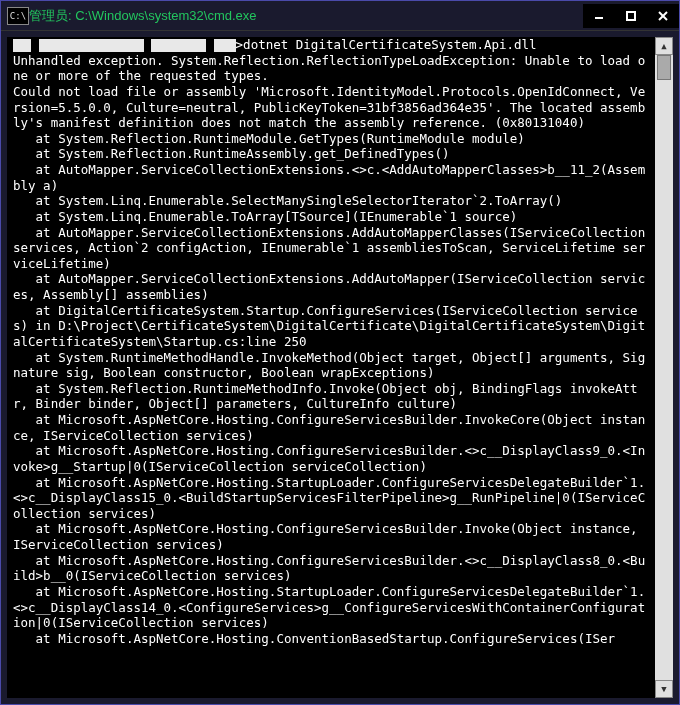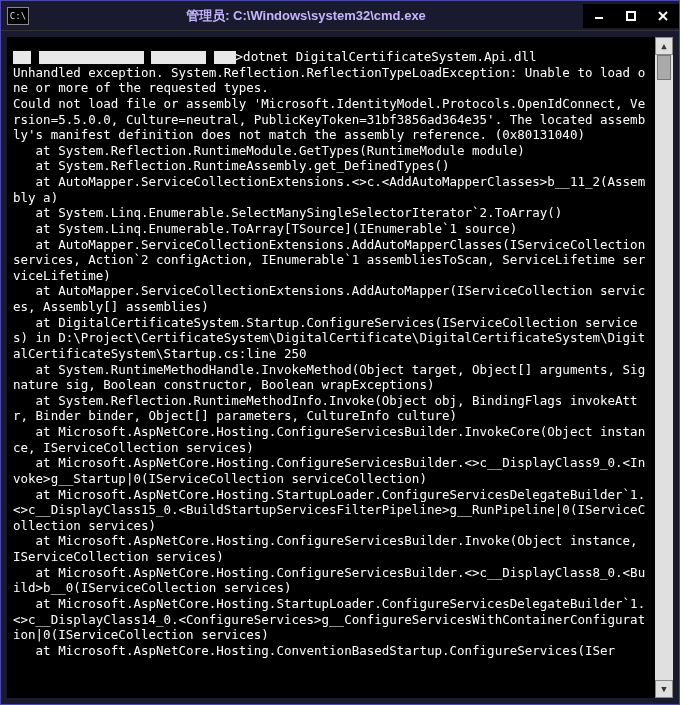--- a/index.html
+++ b/index.html
@@ -32,25 +32,23 @@
       background: #000;
       border: 1px solid #888;
       display: flex;
       align-items: center;
       justify-content: center;
       font-size: 9px;
       color: #ddd;
     }
     .title {
       flex: 1;
-      text-align: center;
-      color: #c4b5fd;
+      color: #22c55e;
       font-size: 13px;
       font-family: "Microsoft YaHei", sans-serif;
-      font-weight: bold;
     }
     .window-controls {
       display: flex;
       height: 100%;
     }
     .win-btn {
       width: 32px;
       height: 24px;
       background: #000;
       display: flex;
@@ -65,21 +63,21 @@
       display: flex;
       background: #1a1a2e;
       padding: 6px;
     }
     .terminal {
       flex: 1;
       background: #000;
       color: #fff;
       font-size: 12.5px;
       line-height: 1.25;
-      padding: 12px 6px;
+      padding: 0 6px;
       white-space: pre-wrap;
       word-break: break-all;
       overflow: hidden;
       position: relative;
     }
     .redacted {
       display: inline-block;
       background: #e8e8e8;
       color: #e8e8e8;
       height: 13px;

